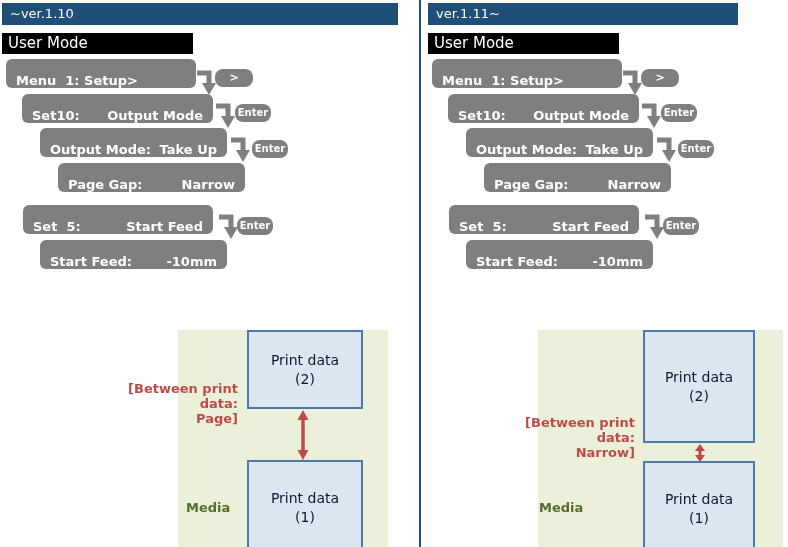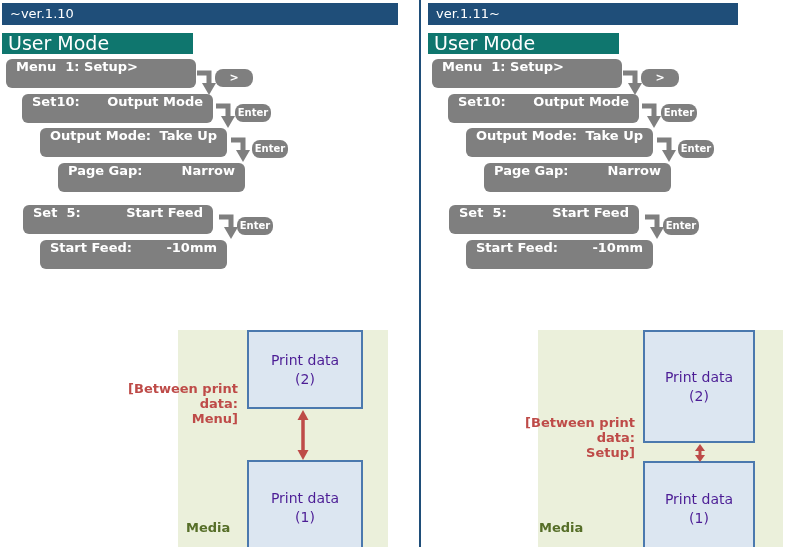--- a/index.html
+++ b/index.html
@@ -4,26 +4,26 @@
 <style>
   html,body{margin:0;padding:0;background:#fff;}
   .canvas{position:relative;width:788px;height:547px;background:#fff;overflow:hidden;
           font-family:"DejaVu Sans","Liberation Sans",sans-serif;padding-left:42px;}
   .divider{position:absolute;left:419px;top:0;width:2px;height:547px;background:#1F4E79;}
 
   .hdr{position:absolute;top:3px;height:22px;background:#1F4E79;color:#fff;
        font-size:13px;line-height:22px;padding-left:8px;box-sizing:border-box;}
   #hdrL{left:2px;width:396px;} #hdrR{left:428px;width:310px;}
 
-  .usermode{position:absolute;top:33px;width:191px;height:21px;background:#0f766e;color:#fff;
-            font-size:19px;line-height:21px;padding-left:6px;box-sizing:border-box;}
+  .usermode{position:absolute;top:33px;width:191px;height:21px;background:#000000;color:#fff;
+            font-size:15px;line-height:21px;padding-left:6px;box-sizing:border-box;}
   #umL{left:2px;} #umR{left:428px;}
 
   .lcd{position:absolute;height:29px;background:#7F7F7F;border-radius:6px;color:#fff;
-       font-weight:bold;font-size:13px;display:flex;align-items:flex-start;
+       font-weight:bold;font-size:13px;display:flex;align-items:flex-end;
        justify-content:space-between;padding:0 10px;box-sizing:border-box;}
   .lcd span{white-space:pre;}
   .lcd .val{color:#ffffff;}
   #L0{left:6px;top:59px;width:190px;}   #R0{left:432px;top:59px;width:190px;}
   #L1{left:22px;top:94px;width:191px;}  #R1{left:448px;top:94px;width:191px;}
   #L2{left:40px;top:128px;width:187px;} #R2{left:466px;top:128px;width:187px;}
   #L3{left:58px;top:163px;width:187px;} #R3{left:484px;top:163px;width:187px;}
   #L4{left:23px;top:205px;width:190px;} #R4{left:449px;top:205px;width:190px;}
   #L5{left:40px;top:240px;width:187px;} #R5{left:466px;top:240px;width:187px;}
 
@@ -37,24 +37,24 @@
   #e3L{left:237px;top:217px;}  #e3R{left:663px;top:217px;}
 
   .elbow{position:absolute;width:22px;height:28px;}
   #a1L{left:196px;top:68px;}  #a1R{left:622px;top:68px;}
   #a2L{left:215px;top:101px;} #a2R{left:641px;top:101px;}
   #a3L{left:230px;top:135px;} #a3R{left:656px;top:135px;}
   #a4L{left:218px;top:212px;} #a4R{left:644px;top:212px;}
 
   .media{position:absolute;top:330px;height:217px;background:#EBF0DB;}
   #mediaL{left:178px;width:210px;} #mediaR{left:538px;width:245px;}
-  .media-label{position:absolute;top:520px;font-size:13px;font-weight:bold;color:#566E28;}
+  .media-label{position:absolute;top:500px;font-size:13px;font-weight:bold;color:#566E28;}
   #mlblL{left:186px;} #mlblR{left:539px;}
 
-  .pbox{position:absolute;background:#DCE6F1;border:2px solid #4B79AE;color:#4c1d95;
+  .pbox{position:absolute;background:#DCE6F1;border:2px solid #4B79AE;color:#0f172a;
         font-size:14px;line-height:19px;text-align:center;display:flex;flex-direction:column;
         justify-content:center;box-sizing:border-box;}
   #p2L{left:247px;top:330px;width:116px;height:79px;}
   #p1L{left:247px;top:460px;width:116px;height:95px;}
   #p2R{left:643px;top:330px;width:112px;height:113px;}
   #p1R{left:643px;top:461px;width:112px;height:95px;}
 
   .gap-label{position:absolute;width:148px;text-align:right;font-size:13px;font-weight:bold;
              line-height:15px;color:#BE4B48;}
   #glblL{left:90px;top:381px;} #glblR{left:487px;top:415px;}
@@ -129,21 +129,21 @@
     <span>Print data</span>
     <span>(1)</span>
   </div>
   <svg class="gap-arrow" id="garL" viewBox="0 0 18 52">
     <line x1="9" y1="9" x2="9" y2="43" stroke="#BE4B48" stroke-width="3.5"></line>
     <polygon points="9,1 3.5,11 14.5,11" fill="#BE4B48"></polygon>
     <polygon points="9,51 3.5,41 14.5,41" fill="#BE4B48"></polygon>
     </svg>
   <div class="gap-label" id="glblL">
     <div>[Between print data:</div>
-    <div>Menu]</div>
+    <div>Page]</div>
   </div>
   <div class="media-label" id="mlblL">Media</div>
 
   <div class="hdr" id="hdrR">ver.1.11~</div>
   <div class="usermode" id="umR">User Mode</div>
 
   <div class="lcd" id="R0">
     <span>Menu  1: Setup&gt;</span>
     <span></span>
   </div>
@@ -199,17 +199,17 @@
     <span>Print data</span>
     <span>(1)</span>
   </div>
   <svg class="gap-arrow" id="garR" viewBox="0 0 16 18">
     <line x1="8" y1="5" x2="8" y2="13" stroke="#BE4B48" stroke-width="3"></line>
     <polygon points="8,0 3,7 13,7" fill="#BE4B48"></polygon>
     <polygon points="8,18 3,11 13,11" fill="#BE4B48"></polygon>
     </svg>
   <div class="gap-label" id="glblR">
     <div>[Between print data:</div>
-    <div>Setup]</div>
+    <div>Narrow]</div>
   </div>
   <div class="media-label" id="mlblR">Media</div>
 
 </div>
 
 </body></html>

